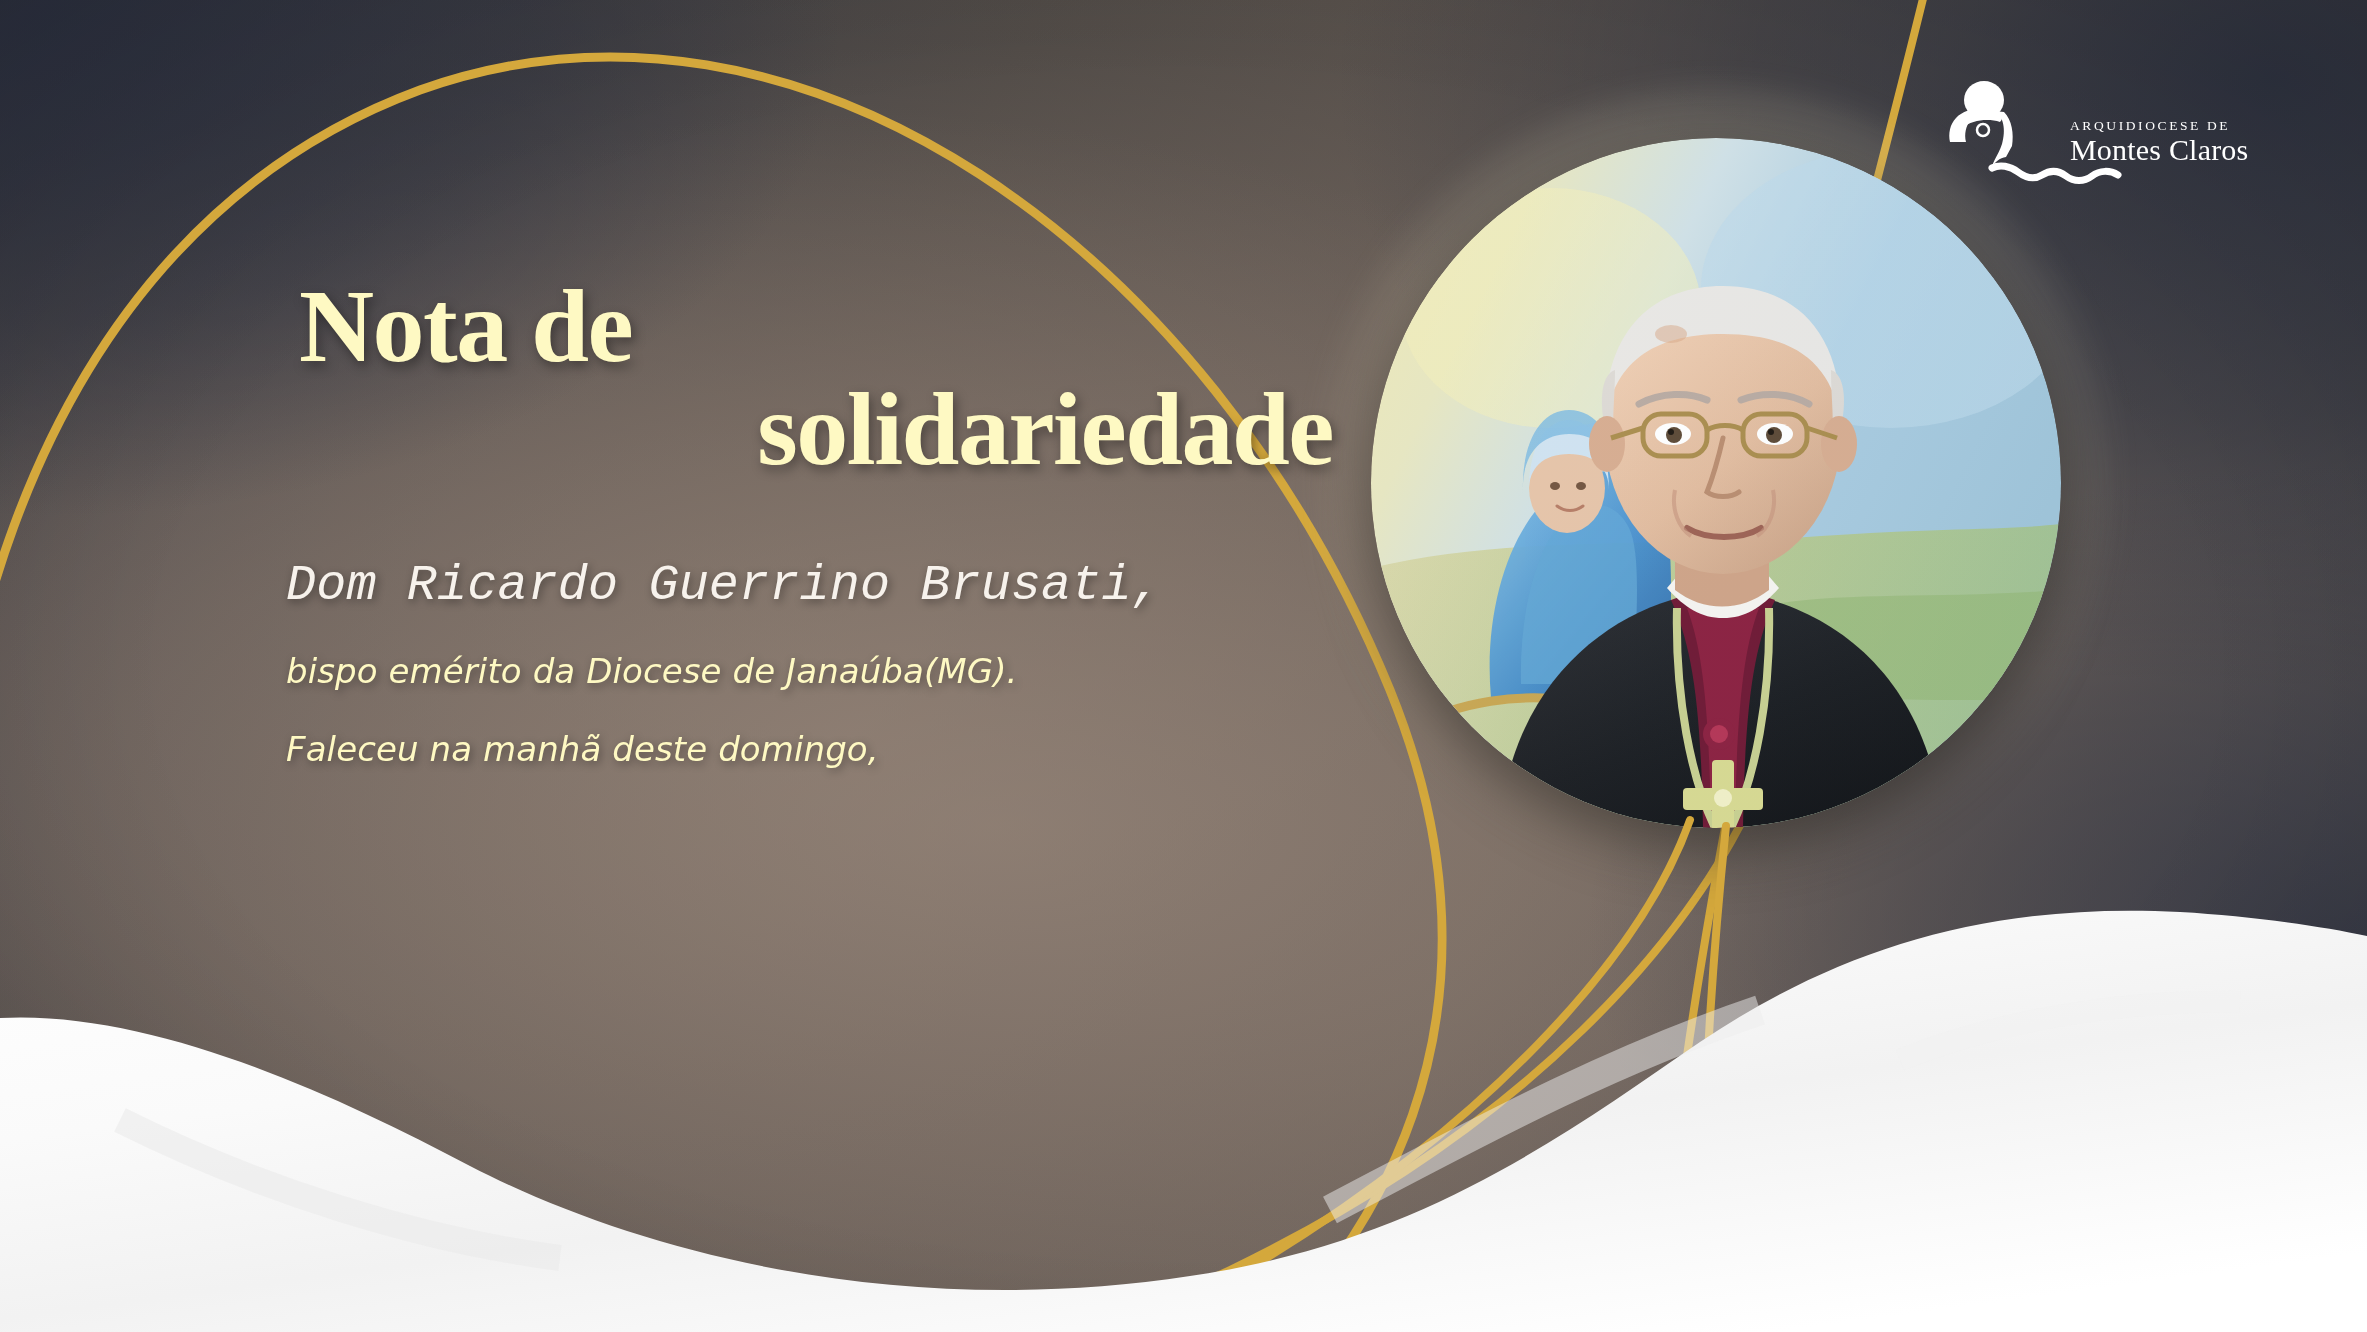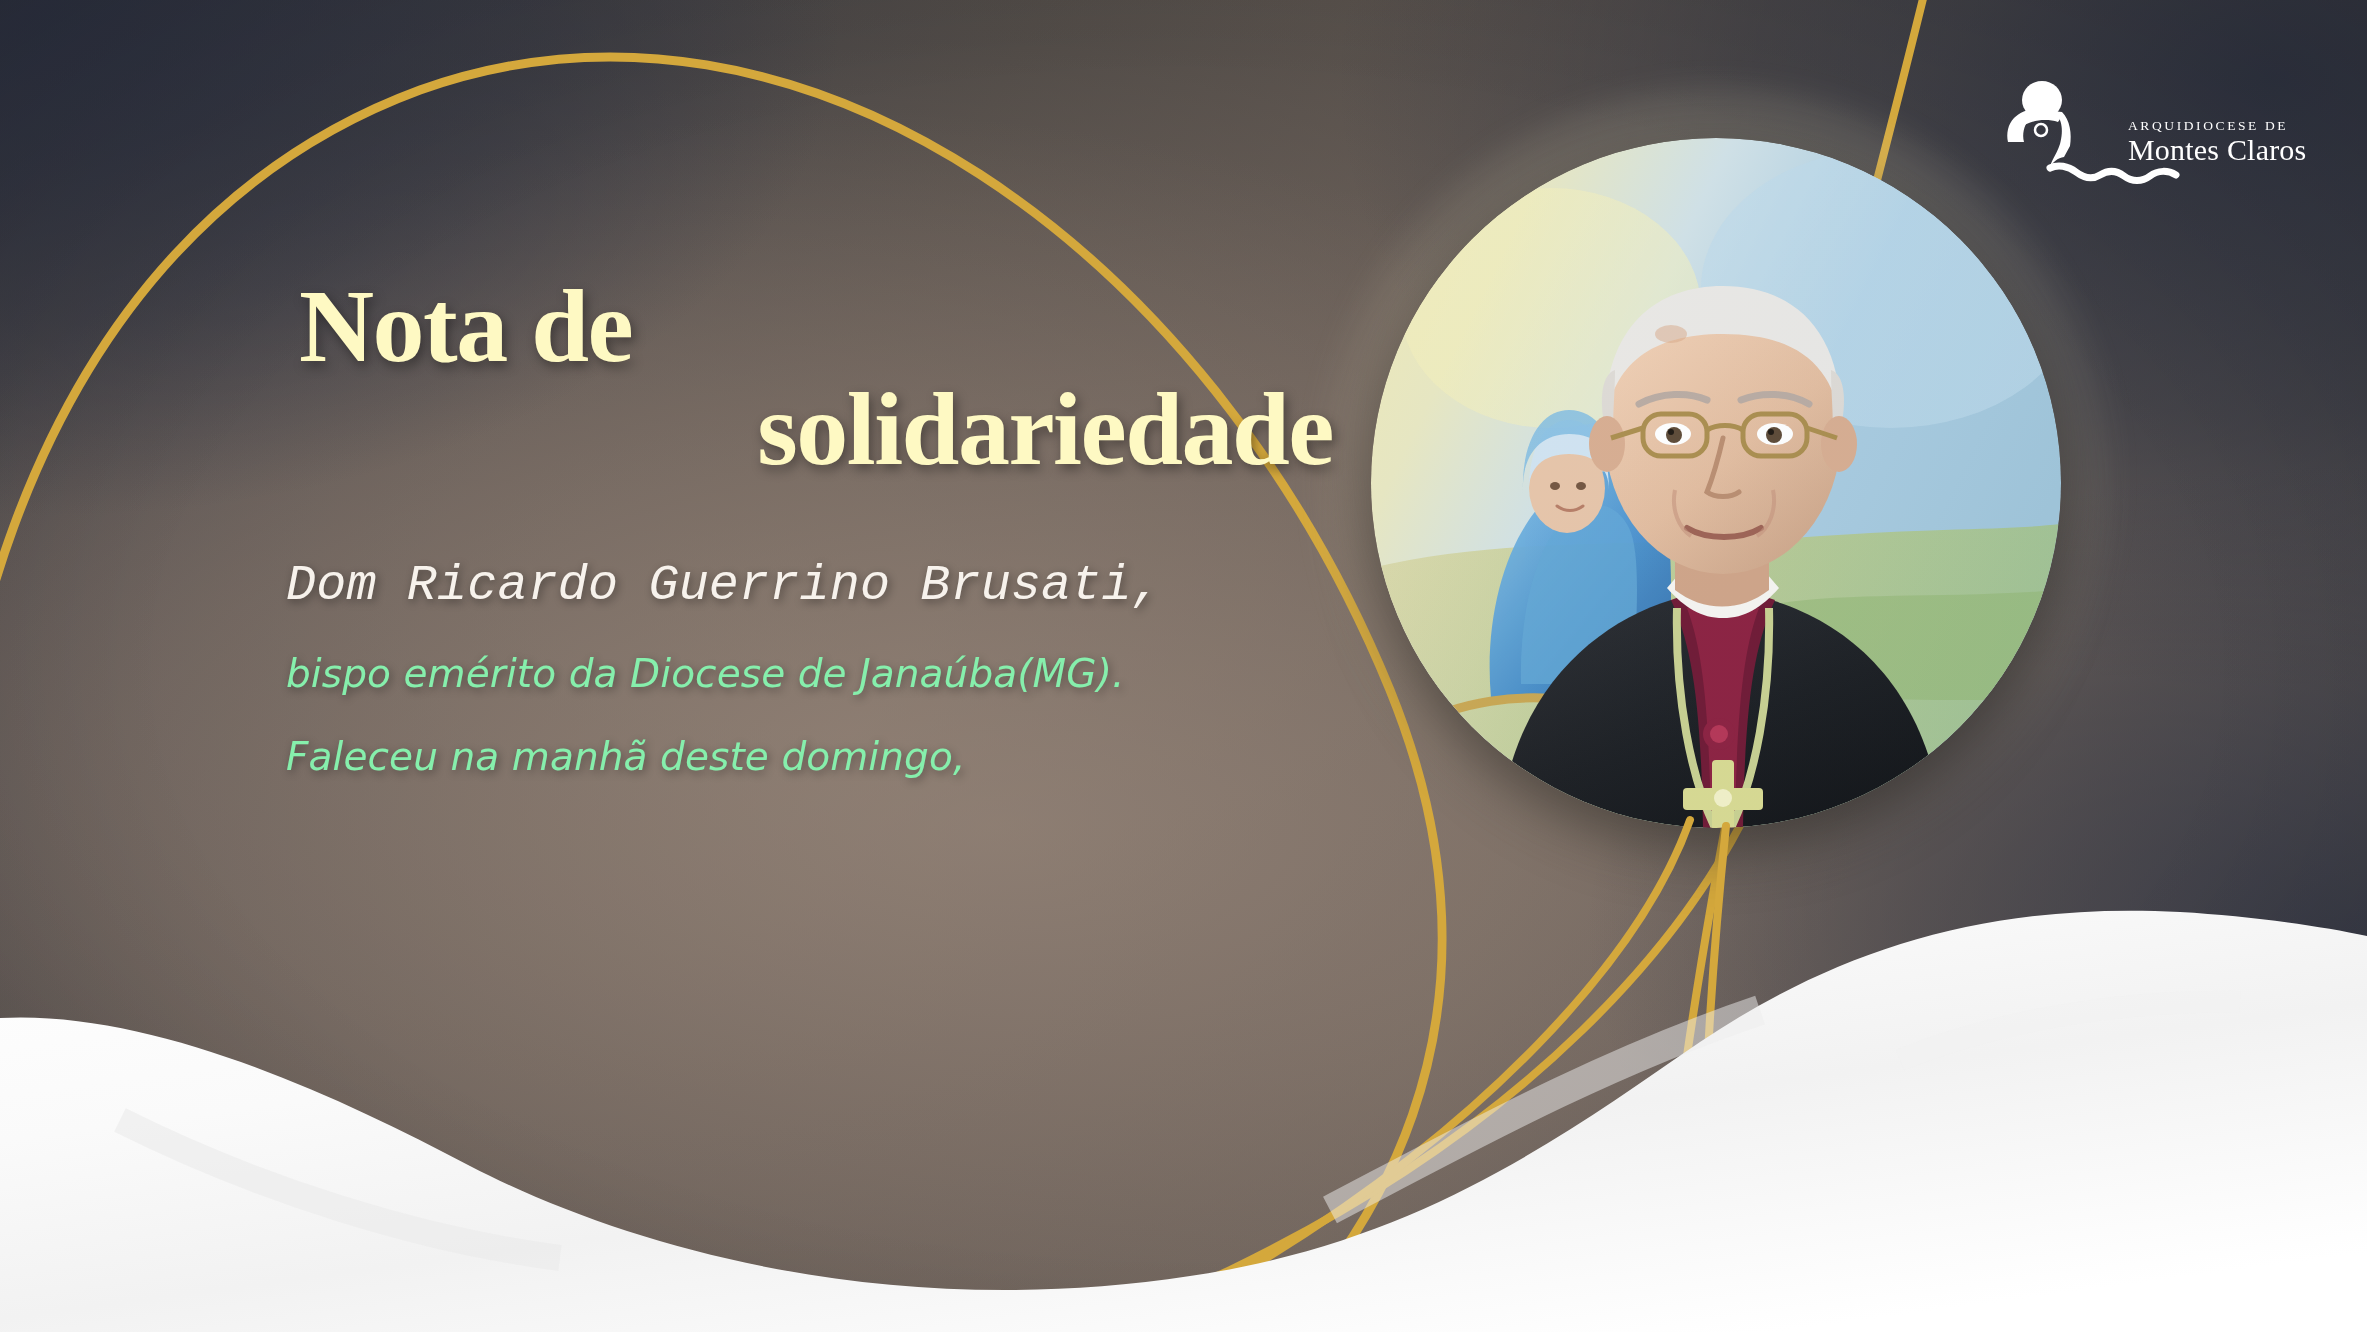--- a/index.html
+++ b/index.html
@@ -86,25 +86,25 @@
     font-style: italic;
     font-weight: 400;
     font-size: 50px;
     line-height: 1.05;
     letter-spacing: 0.2px;
     text-shadow: 2px 3px 9px rgba(0,0,0,0.40);
   }
   .body-line {
     margin: 0;
     padding-top: 42px;
-    color: #86efac;
+    color: #fef9c3;
     font-family: "DejaVu Sans", sans-serif;
     font-style: italic;
     font-weight: 400;
-    font-size: 39px;
+    font-size: 34px;
     line-height: 1.05;
     letter-spacing: 0.1px;
     text-shadow: 2px 3px 8px rgba(0,0,0,0.38);
   }
 
   
   .portrait-wrap {
     position: absolute;
     left: 1371px;
     top: 138px;
@@ -126,21 +126,21 @@
     inset: 0;
     border-radius: 50%;
     overflow: hidden;
     box-shadow: 0 26px 56px rgba(0,0,0,0.40);
   }
   .portrait svg { display: block; width: 100%; height: 100%; }
 
   
   .logo {
     position: absolute;
-    left: 2000px;
+    left: 1942px;
     top: 78px;
     width: 320px;
     height: 116px;
   }
   .logo svg { display: block; width: 100%; height: 100%; }
 </style>
 </head>
 <body>
 
 <div id="stage">

